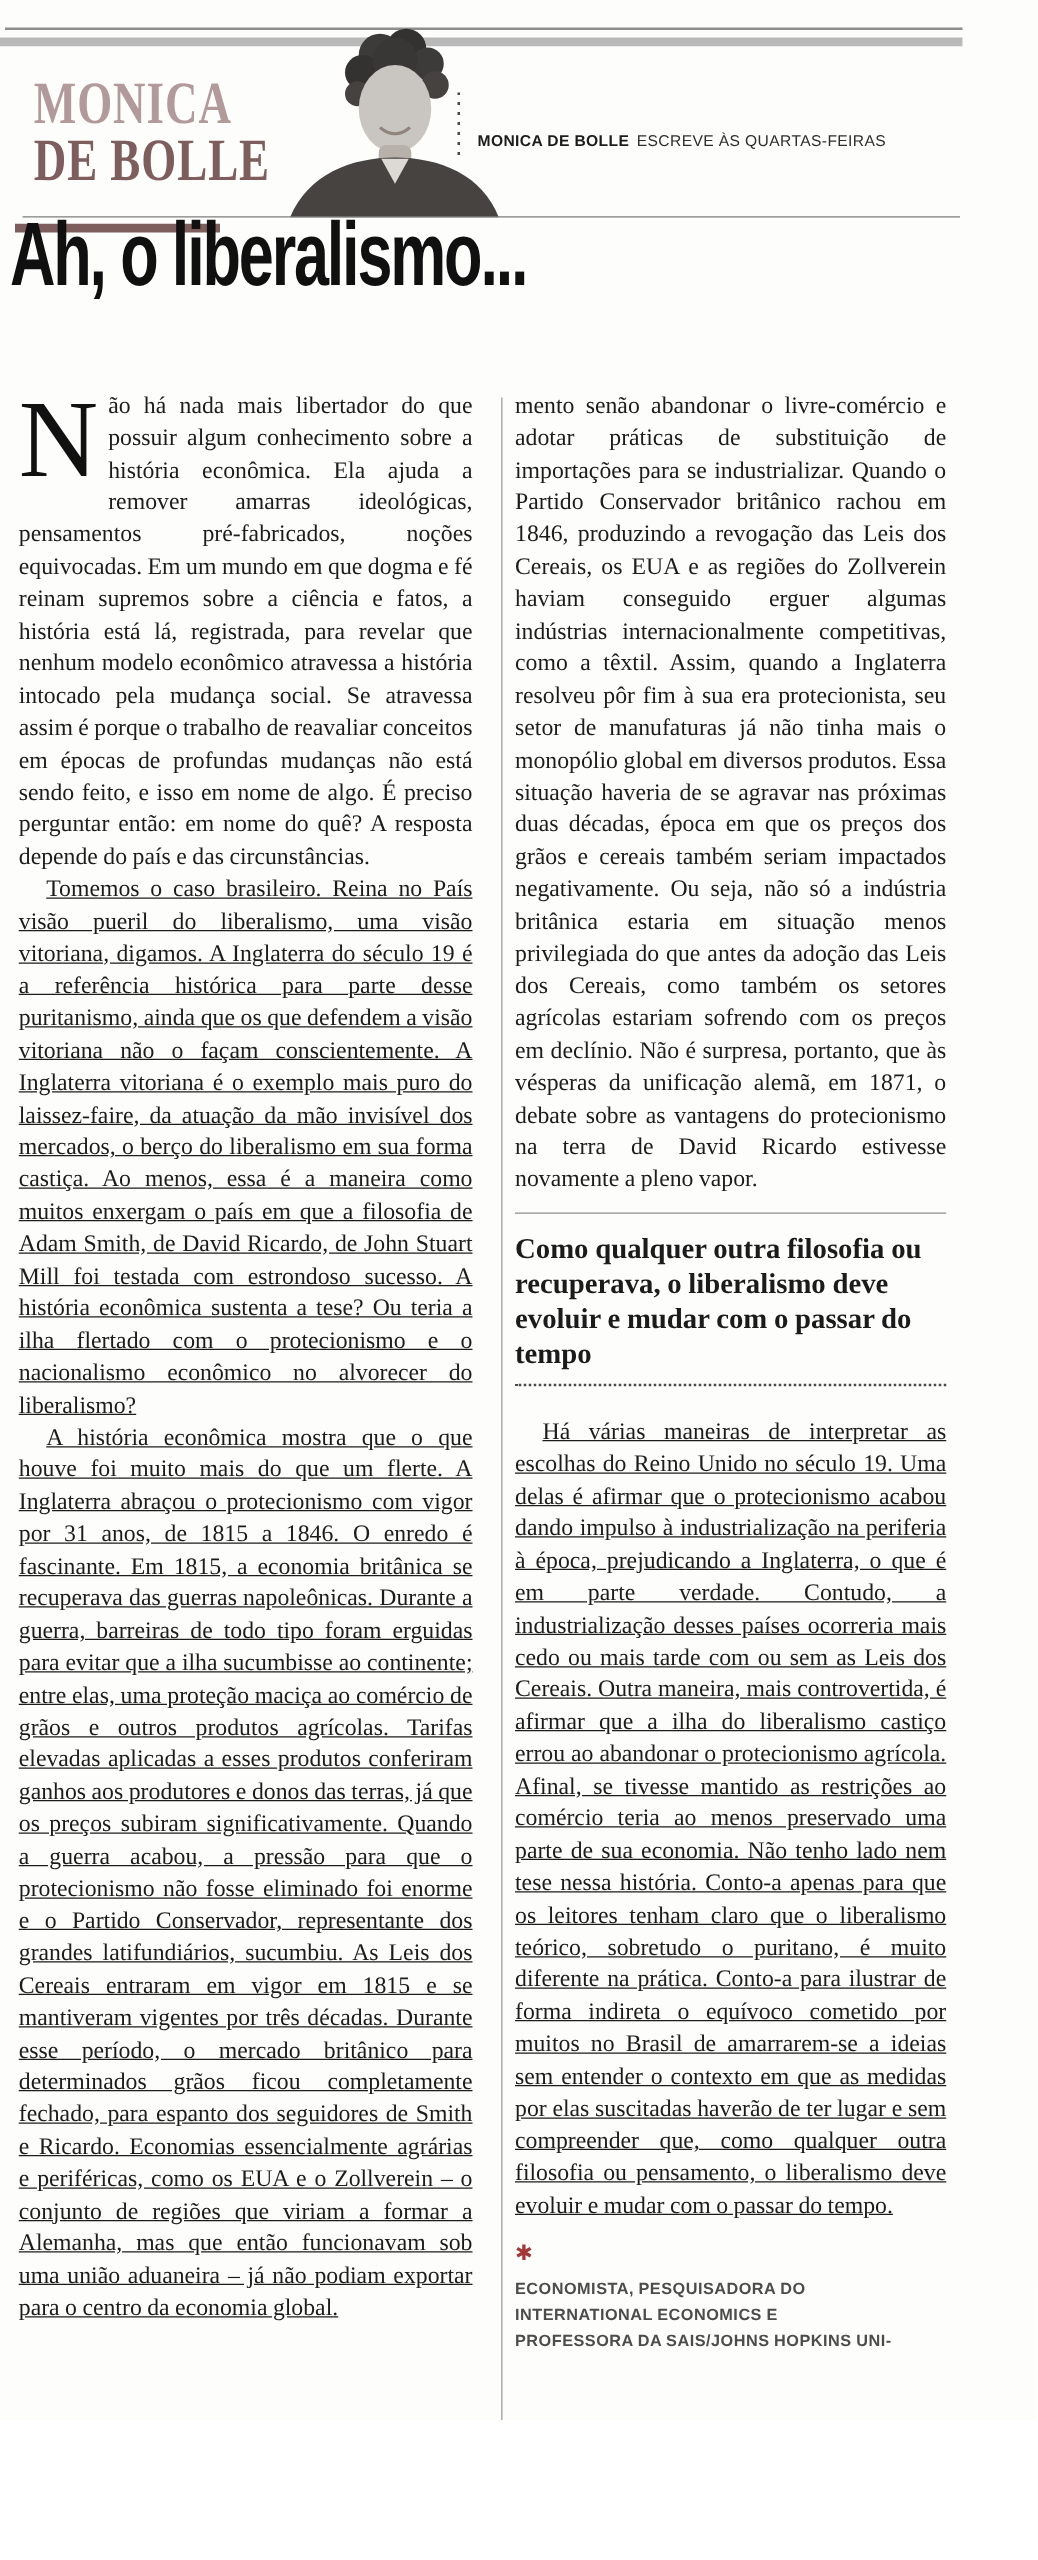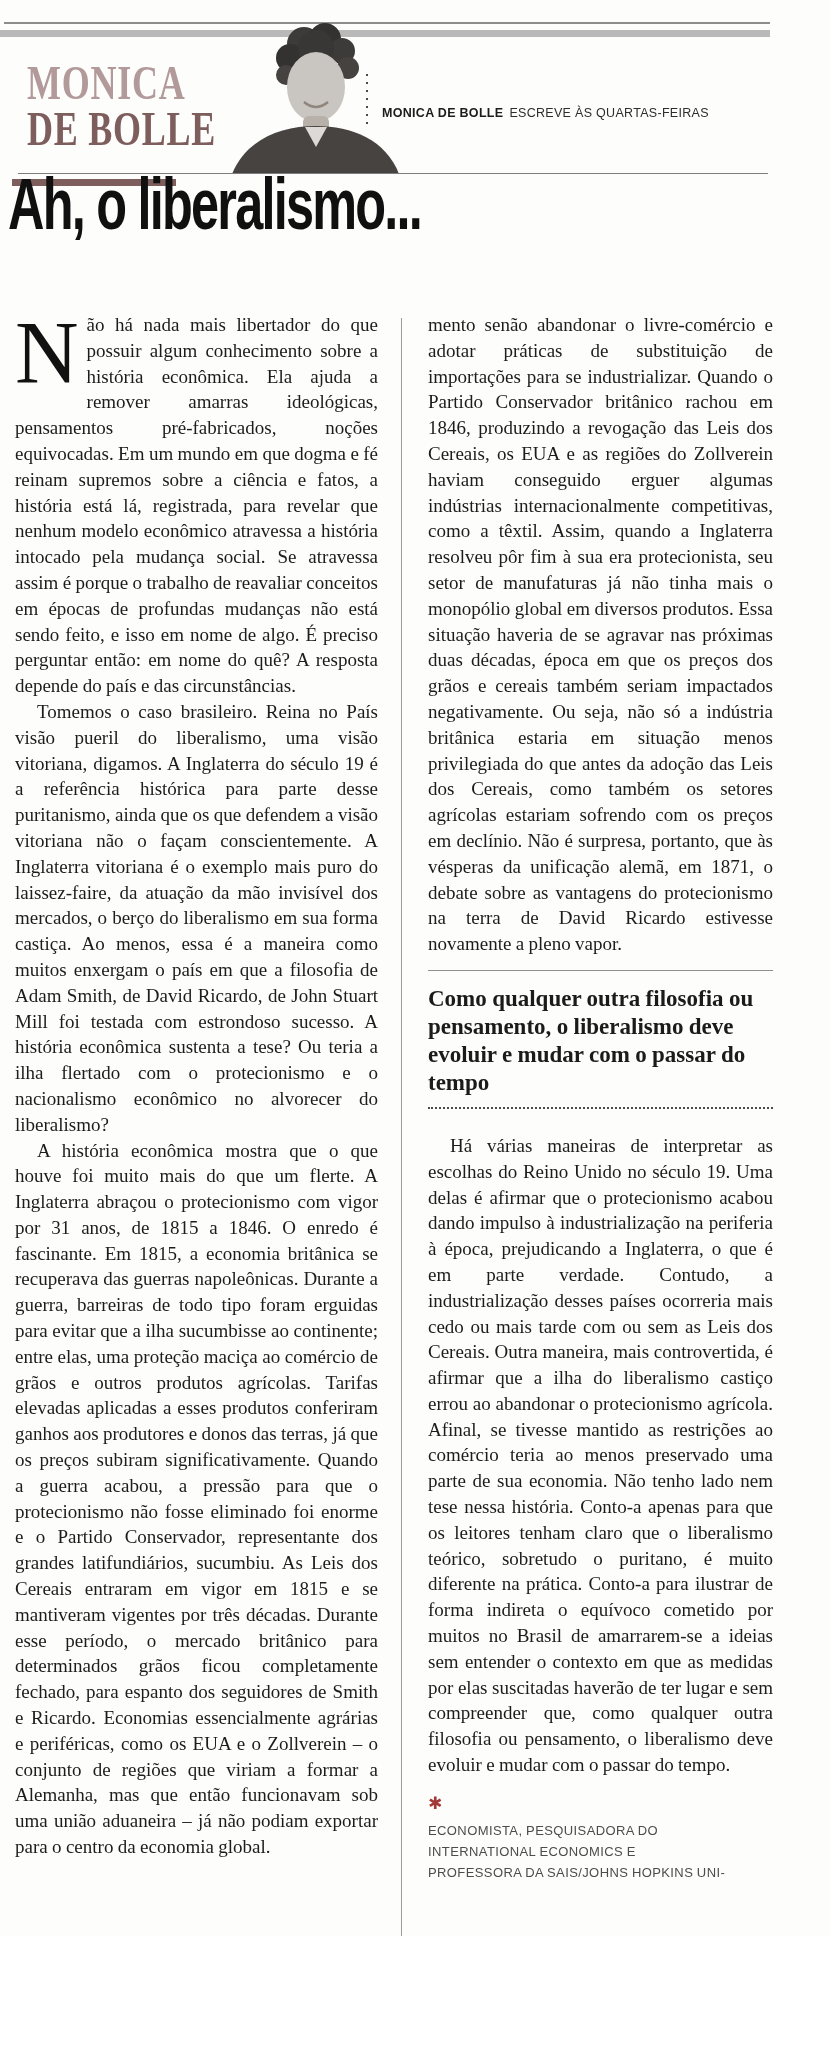--- a/index.html
+++ b/index.html
@@ -34,42 +34,42 @@
   .headline { position:absolute; left:8px; top:168px; margin:0;
               font-family:"Liberation Sans", sans-serif; font-weight:800;
               font-size:72px; line-height:72px; letter-spacing:-2.5px; color:#101010;
               transform:scaleX(0.70); transform-origin:left top; white-space:nowrap; }
 
   
   .col { position:absolute; top:312px; font-size:19px; line-height:25.8px;
          text-align:justify; color:#1c1c1c;
          hyphens:auto; -webkit-hyphens:auto; word-spacing:-0.02em; }
   .col-left  { left:15px;  width:363px; }
-  .col-right { left:428px; width:345px; }
+  .col-right { left:412px; width:345px; }
   .col p { margin:0; }
-  .col p.indent { text-indent:22px; }
+  .col p.indent { text-indent:22px;text-decoration:underline; }
 
   .col-divider { position:absolute; left:401px; top:318px; width:1px; height:1722px; background:#9b9b9b; }
 
   .dropcap { float:left; font-size:88px; line-height:74px; padding:4px 8px 0 0; color:#111;
              font-family:"Liberation Serif", serif; }
 
   
   .pq-rule { border:none; border-top:1px solid #8f8f8f; margin:13px 0 0 0; }
   .pullquote { font-weight:bold; font-size:23px; line-height:28px; color:#1b1b1b;
                text-align:left; margin:14px 0 10px 0; hyphens:none; -webkit-hyphens:none; }
   .pq-dots { border:none; border-top:2px dotted #4a4a4a; margin:0; }
   .after-quote { margin-top:24px !important; }
 
   
   .footnote-symbol { display:block; margin-top:16px; font-family:"DejaVu Sans", sans-serif;
                      font-size:17px; line-height:18px; color:#a33838; }
   .footnote-text { margin-top:8px; font-family:"Liberation Sans", sans-serif;
                    font-size:13px; line-height:21px; letter-spacing:0.4px;
-                   color:#4c4c4c; text-align:left; }
+                   color:#4c4c4c; text-align:left;font-weight:bold; }
   .footnote-text span { display:block; }
 </style>
 </head>
 <body>
 
 <div class="page">
 
   <div class="rule-thin"></div>
   <div class="rule-band"></div>
 
@@ -109,21 +109,21 @@
 
   <div class="col col-left">
     <p><span class="dropcap">N</span><span>ão há nada mais libertador do que possuir algum conhecimento sobre a história econômica. Ela ajuda a remover amarras ideológicas, pensamentos pré-fabricados, noções equivocadas. Em um mundo em que dogma e fé reinam supremos sobre a ciência e fatos, a história está lá, registrada, para revelar que nenhum modelo econômico atravessa a história intocado pela mudança social. Se atravessa assim é porque o trabalho de reavaliar conceitos em épocas de profundas mudanças não está sendo feito, e isso em nome de algo. É preciso perguntar então: em nome do quê? A resposta depende do país e das circunstâncias.</span></p>
     <p class="indent">Tomemos o caso brasileiro. Reina no País visão pueril do liberalismo, uma visão vitoriana, digamos. A Inglaterra do século 19 é a referência histórica para parte desse puritanismo, ainda que os que defendem a visão vitoriana não o façam conscientemente. A Inglaterra vitoriana é o exemplo mais puro do laissez-faire, da atuação da mão invisível dos mercados, o berço do liberalismo em sua forma castiça. Ao menos, essa é a maneira como muitos enxergam o país em que a filosofia de Adam Smith, de David Ricardo, de John Stuart Mill foi testada com estrondoso sucesso. A história econômica sustenta a tese? Ou teria a ilha flertado com o protecionismo e o nacionalismo econômico no alvorecer do liberalismo?</p>
     <p class="indent">A história econômica mostra que o que houve foi muito mais do que um flerte. A Inglaterra abraçou o protecionismo com vigor por 31 anos, de 1815 a 1846. O enredo é fascinante. Em 1815, a economia britânica se recuperava das guerras napoleônicas. Durante a guerra, barreiras de todo tipo foram erguidas para evitar que a ilha sucumbisse ao continente; entre elas, uma proteção maciça ao comércio de grãos e outros produtos agrícolas. Tarifas elevadas aplicadas a esses produtos conferiram ganhos aos produtores e donos das terras, já que os preços subiram significativamente. Quando a guerra acabou, a pressão para que o protecionismo não fosse eliminado foi enorme e o Partido Conservador, representante dos grandes latifundiários, sucumbiu. As Leis dos Cereais entraram em vigor em 1815 e se mantiveram vigentes por três décadas. Durante esse período, o mercado britânico para determinados grãos ficou completamente fechado, para espanto dos seguidores de Smith e Ricardo. Economias essencialmente agrárias e periféricas, como os EUA e o Zollverein – o conjunto de regiões que viriam a formar a Alemanha, mas que então funcionavam sob uma união aduaneira – já não podiam exportar para o centro da economia global.</p>
   </div>
 
   <div class="col col-right">
     <p>mento senão abandonar o livre-comércio e adotar práticas de substituição de importações para se industrializar. Quando o Partido Conservador britânico rachou em 1846, produzindo a revogação das Leis dos Cereais, os EUA e as regiões do Zollverein haviam conseguido erguer algumas indústrias internacionalmente competitivas, como a têxtil. Assim, quando a Inglaterra resolveu pôr fim à sua era protecionista, seu setor de manufaturas já não tinha mais o monopólio global em diversos produtos. Essa situação haveria de se agravar nas próximas duas décadas, época em que os preços dos grãos e cereais também seriam impactados negativamente. Ou seja, não só a indústria britânica estaria em situação menos privilegiada do que antes da adoção das Leis dos Cereais, como também os setores agrícolas estariam sofrendo com os preços em declínio. Não é surpresa, portanto, que às vésperas da unificação alemã, em 1871, o debate sobre as vantagens do protecionismo na terra de David Ricardo estivesse novamente a pleno vapor.</p>
     <hr class="pq-rule">
-    <div class="pullquote">Como qualquer outra filosofia ou pensamento, o liberalismo deve evoluir e mudar com o passar do tempo</div>
+    <div class="pullquote">Como qualquer outra filosofia ou recuperava, o liberalismo deve evoluir e mudar com o passar do tempo</div>
     <hr class="pq-dots">
     <p class="indent after-quote">Há várias maneiras de interpretar as escolhas do Reino Unido no século 19. Uma delas é afirmar que o protecionismo acabou dando impulso à industrialização na periferia à época, prejudicando a Inglaterra, o que é em parte verdade. Contudo, a industrialização desses países ocorreria mais cedo ou mais tarde com ou sem as Leis dos Cereais. Outra maneira, mais controvertida, é afirmar que a ilha do liberalismo castiço errou ao abandonar o protecionismo agrícola. Afinal, se tivesse mantido as restrições ao comércio teria ao menos preservado uma parte de sua economia. Não tenho lado nem tese nessa história. Conto-a apenas para que os leitores tenham claro que o liberalismo teórico, sobretudo o puritano, é muito diferente na prática. Conto-a para ilustrar de forma indireta o equívoco cometido por muitos no Brasil de amarrarem-se a ideias sem entender o contexto em que as medidas por elas suscitadas haverão de ter lugar e sem compreender que, como qualquer outra filosofia ou pensamento, o liberalismo deve evoluir e mudar com o passar do tempo.</p>
     <span class="footnote-symbol">✱</span>
     <div class="footnote-text">
       <span>ECONOMISTA, PESQUISADORA DO</span>
       <span>INTERNATIONAL ECONOMICS E</span>
       <span>PROFESSORA DA SAIS/JOHNS HOPKINS UNI-</span>
     </div>
   </div>
 

